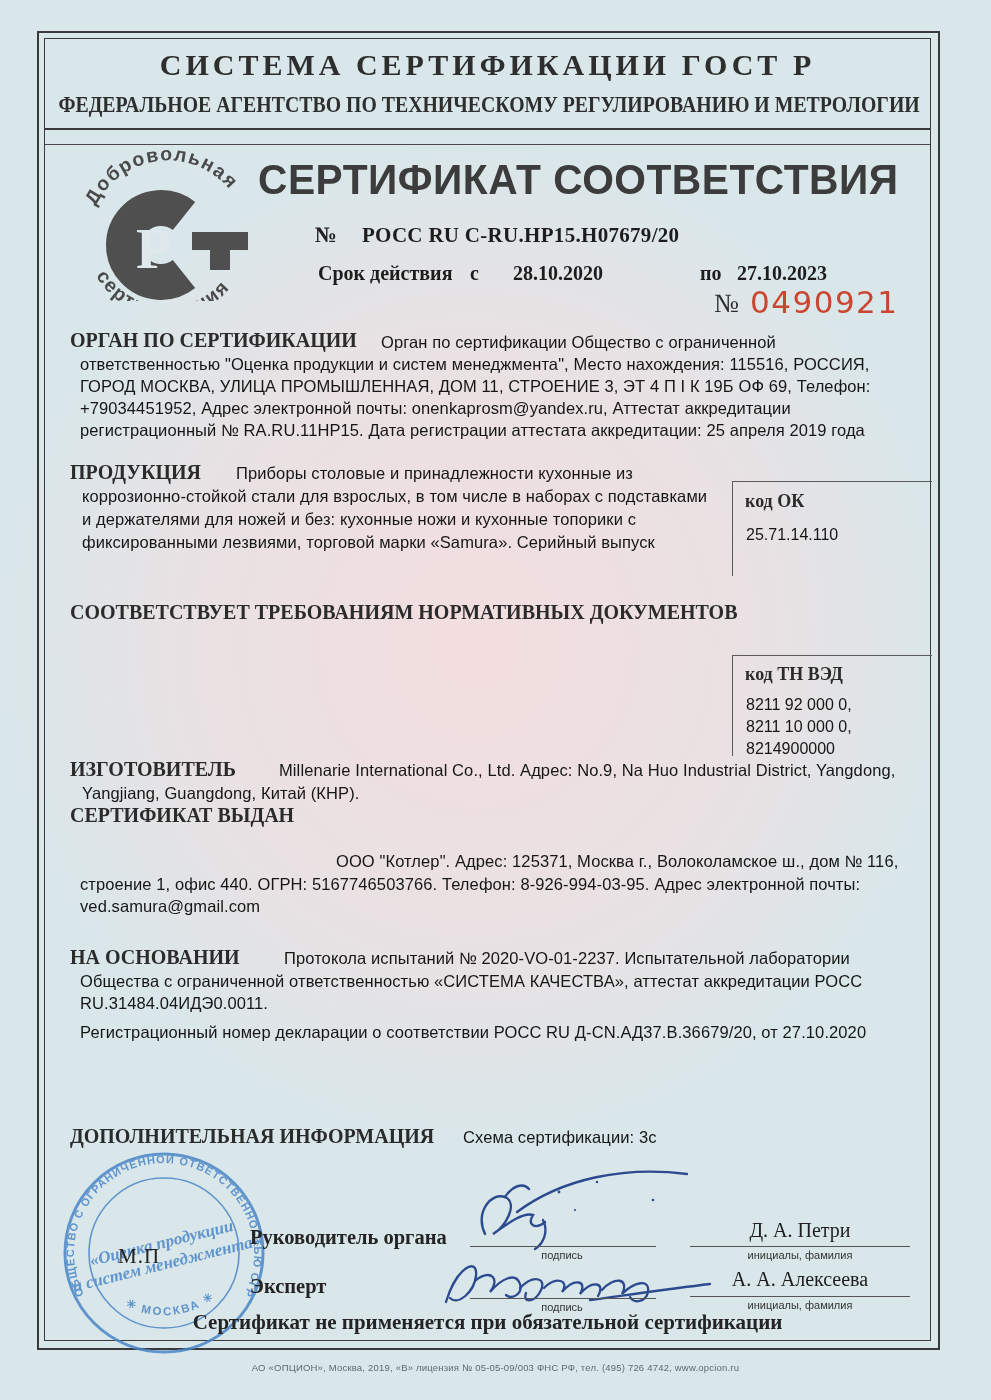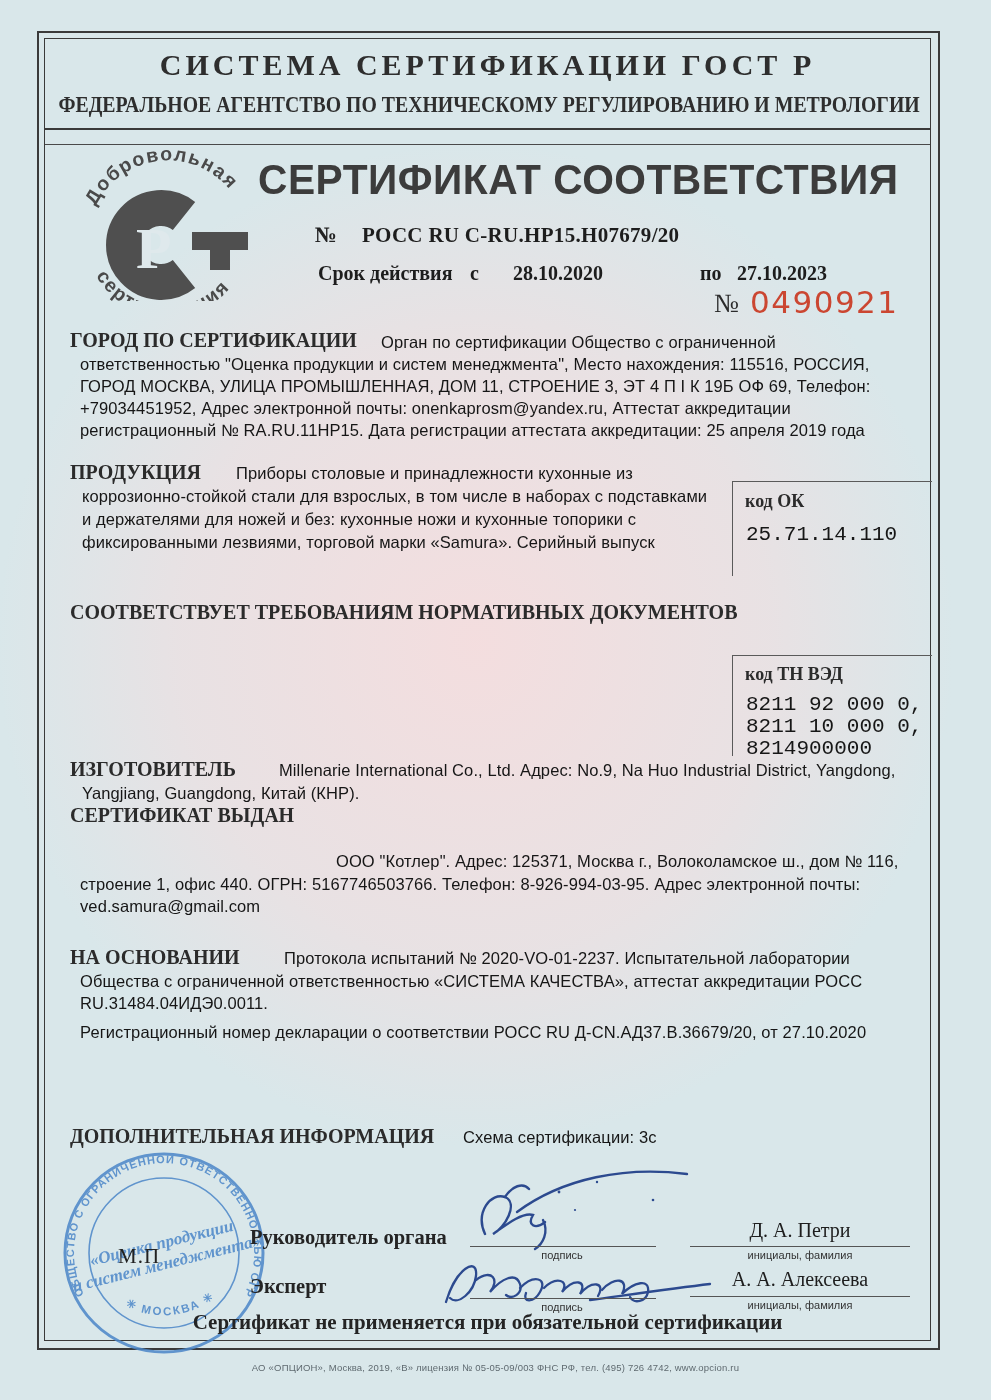--- a/index.html
+++ b/index.html
@@ -26,21 +26,21 @@
   .certnum{font-weight:bold;font-size:21px;color:#1d1d1d;letter-spacing:0.3px;}
   .validity{font-weight:bold;font-size:20px;color:#1d1d1d;}
   .rednum{font-size:31px;color:#cb4631;letter-spacing:1.5px;font-family:"DejaVu Sans", sans-serif;}
   .blank-numsign{font-size:26px;color:#2b2b2b;}
 
   .sec-label{font-family:"Liberation Serif", serif;font-weight:bold;font-size:20px;color:#2b2b2b;white-space:nowrap;}
   .body-txt{font-size:16.5px;color:#161616;white-space:nowrap;letter-spacing:0.1px;}
 
   .code-box{border-top:1px solid #5a5a5a;border-left:1px solid #5a5a5a;}
   .code-label{font-family:"Liberation Serif", serif;font-weight:bold;font-size:18px;color:#2b2b2b;}
-  .code-val{font-size:21px;color:#161616;line-height:22px;font-family:Liberation Mono, monospace;}
+  .code-val{font-size:16px;color:#161616;line-height:22px;}
 
   .sig-label{font-family:Liberation Serif, serif;font-weight:bold;font-size:20.5px;color:#242424;white-space:nowrap;}
   .sig-line{border-top:1px solid #555;height:0;}
   .under-label{font-size:11px;color:#333;text-align:center;}
   .name-txt{font-family:"Liberation Serif", serif;font-size:20px;color:#1d1d1d;text-align:center;white-space:nowrap;}
   .mp{font-family:"Liberation Serif", serif;font-size:21px;color:#222;letter-spacing:1px;}
   .bottom-note{left:0;top:1310px;width:975px;text-align:center;font-family:"Liberation Serif", serif;font-weight:bold;font-size:21px;color:#242424;}
   .footer{left:0;top:1362px;width:991px;text-align:center;font-size:9.5px;color:#5f6a70;letter-spacing:0.2px;}
 </style>
 </head>
@@ -80,21 +80,21 @@
 
   <div class="abs serif validity" style="left:318px;top:262px;">Срок действия</div>
   <div class="abs serif validity" style="left:470px;top:262px;">с</div>
   <div class="abs serif validity" style="left:513px;top:262px;">28.10.2020</div>
   <div class="abs serif validity" style="left:700px;top:262px;">по</div>
   <div class="abs serif validity" style="left:737px;top:262px;">27.10.2023</div>
 
   <div class="abs serif blank-numsign" style="left:714px;top:289px;">№</div>
   <div class="abs rednum" style="left:750px;top:284px;">0490921</div>
 
-  <div class="abs sec-label" style="left:70px;top:329px;">ГОРОД ПО СЕРТИФИКАЦИИ</div>
+  <div class="abs sec-label" style="left:70px;top:329px;">ОРГАН ПО СЕРТИФИКАЦИИ</div>
   <div class="abs body-txt" style="left:381px;top:333px;">Орган по сертификации Общество с ограниченной</div>
   <div class="abs body-txt" style="left:80px;top:355px;">ответственностью "Оценка продукции и систем менеджмента", Место нахождения: 115516, РОССИЯ,</div>
   <div class="abs body-txt" style="left:80px;top:377px;">ГОРОД МОСКВА, УЛИЦА ПРОМЫШЛЕННАЯ, ДОМ 11, СТРОЕНИЕ 3, ЭТ 4 П I К 19Б ОФ 69, Телефон:</div>
   <div class="abs body-txt" style="left:80px;top:399px;">+79034451952, Адрес электронной почты: onenkaprosm@yandex.ru, Аттестат аккредитации</div>
   <div class="abs body-txt" style="left:80px;top:421px;">регистрационный № RA.RU.11HP15. Дата регистрации аттестата аккредитации: 25 апреля 2019 года</div>
 
   <div class="abs sec-label" style="left:70px;top:461px;">ПРОДУКЦИЯ</div>
   <div class="abs body-txt" style="left:236px;top:464px;">Приборы столовые и принадлежности кухонные из</div>
   <div class="abs body-txt" style="left:82px;top:487px;">коррозионно-стойкой стали для взрослых, в том числе в наборах с подставками</div>
   <div class="abs body-txt" style="left:82px;top:510px;">и держателями для ножей и без: кухонные ножи и кухонные топорики с</div>

